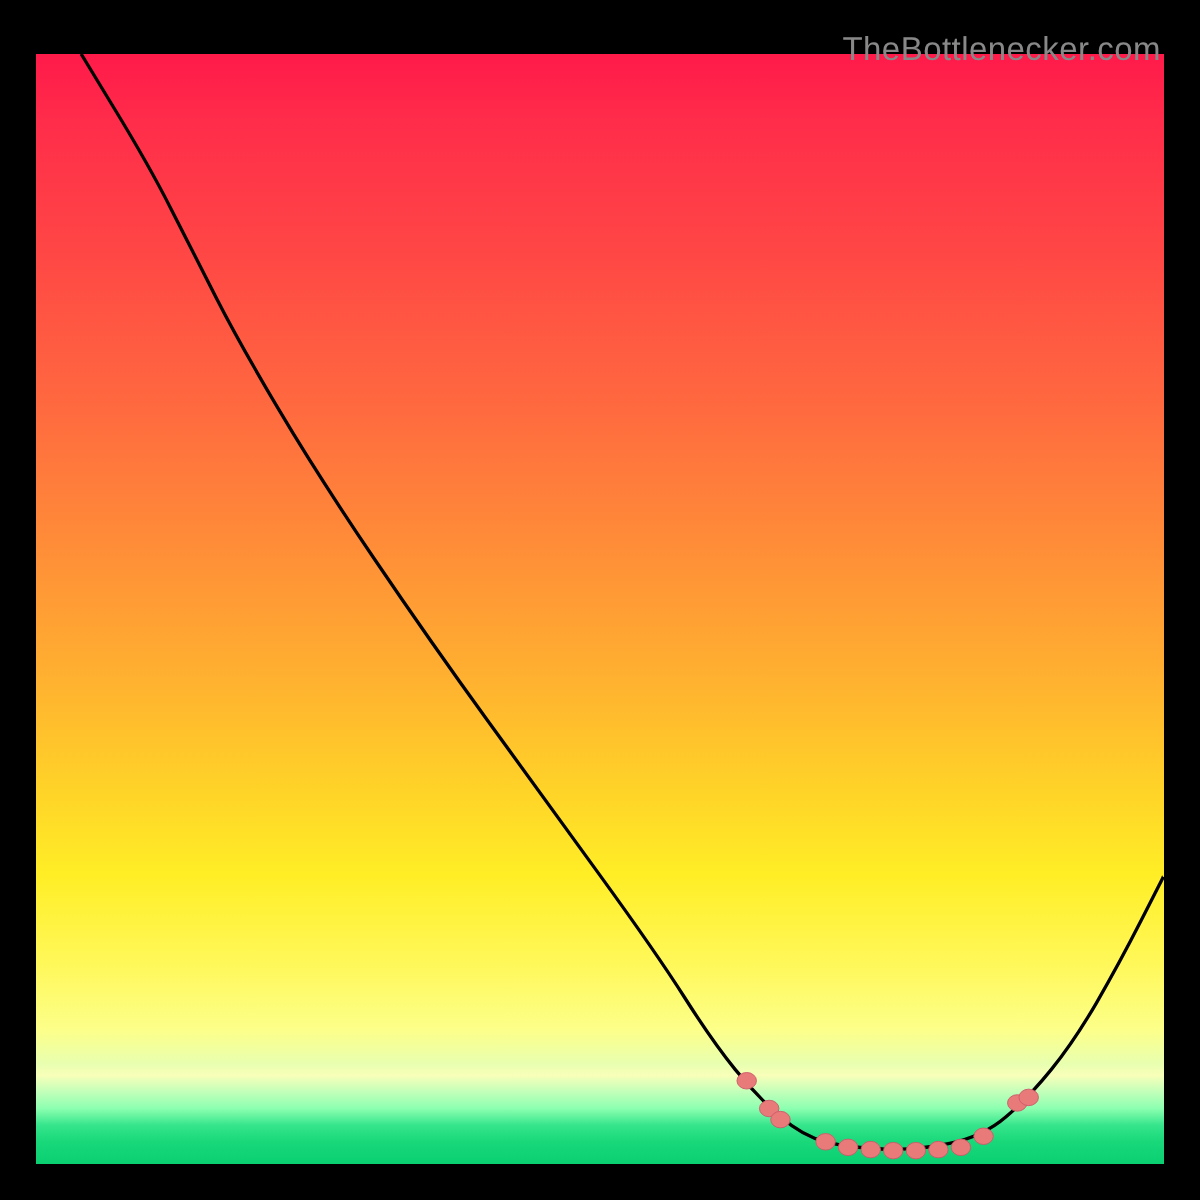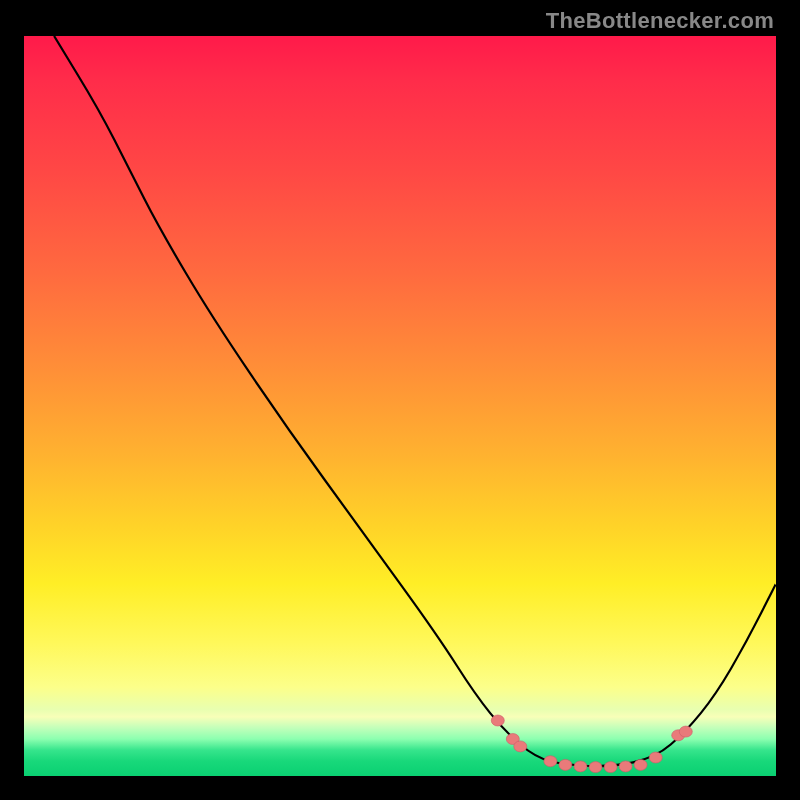--- a/index.html
+++ b/index.html
@@ -14,25 +14,25 @@
 
   .frame {
     width: 800px;
     height: 800px;
     position: relative;
     background: #000;
   }
 
   .attribution {
     position: absolute;
-    top: 8px;
+    top: 20px;
     right: 26px;
     color: #888;
     font-size: 22px;
-    font-weight: bold;
+    font-weight: normal;
     z-index: 10;
     letter-spacing: 0.3px;
   }
 
   .plot-area {
     position: absolute;
     left: 24px;
     top: 36px;
     width: 752px;
     height: 740px;

